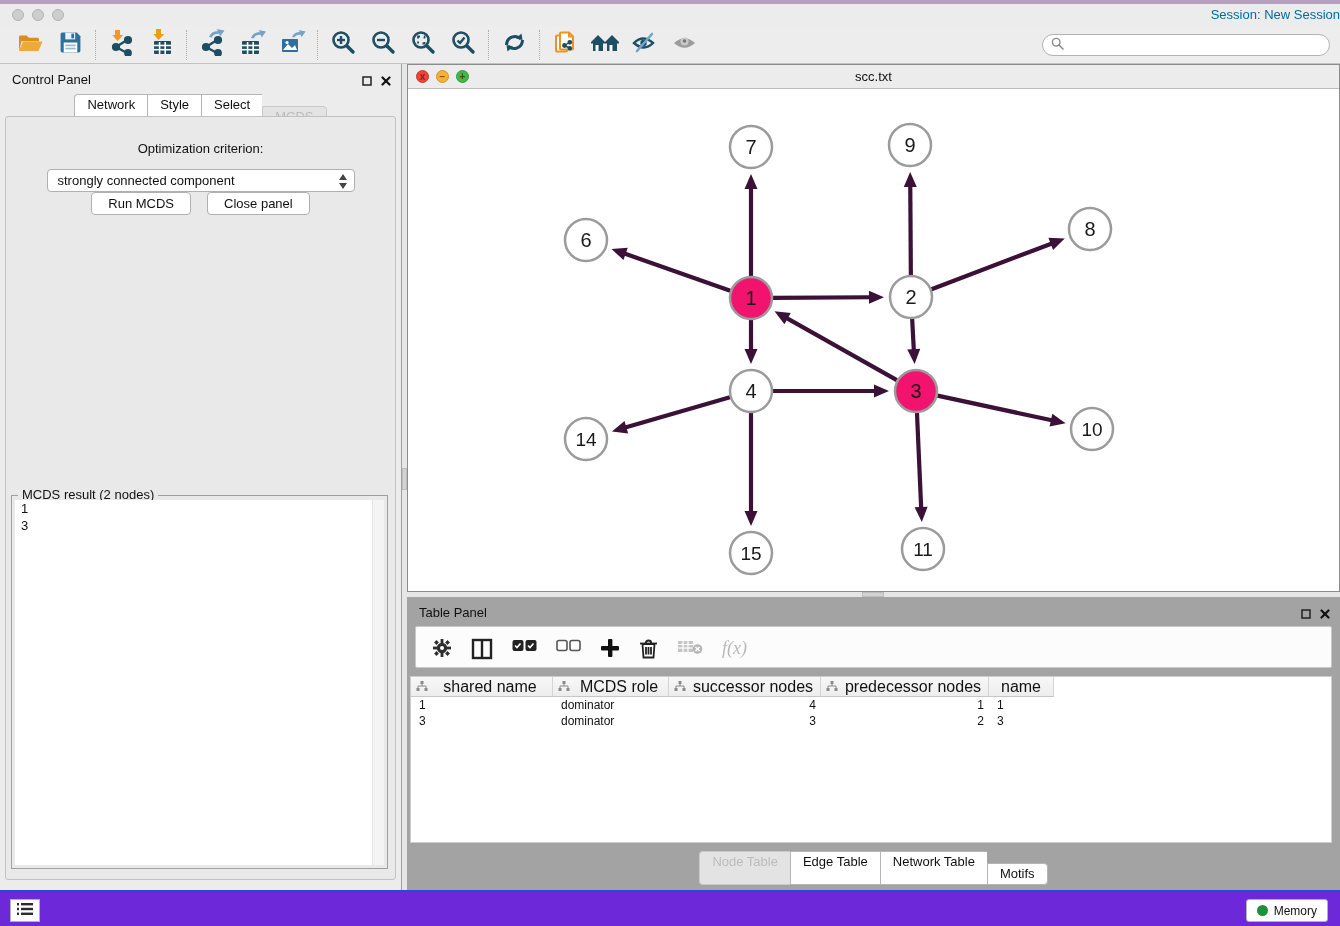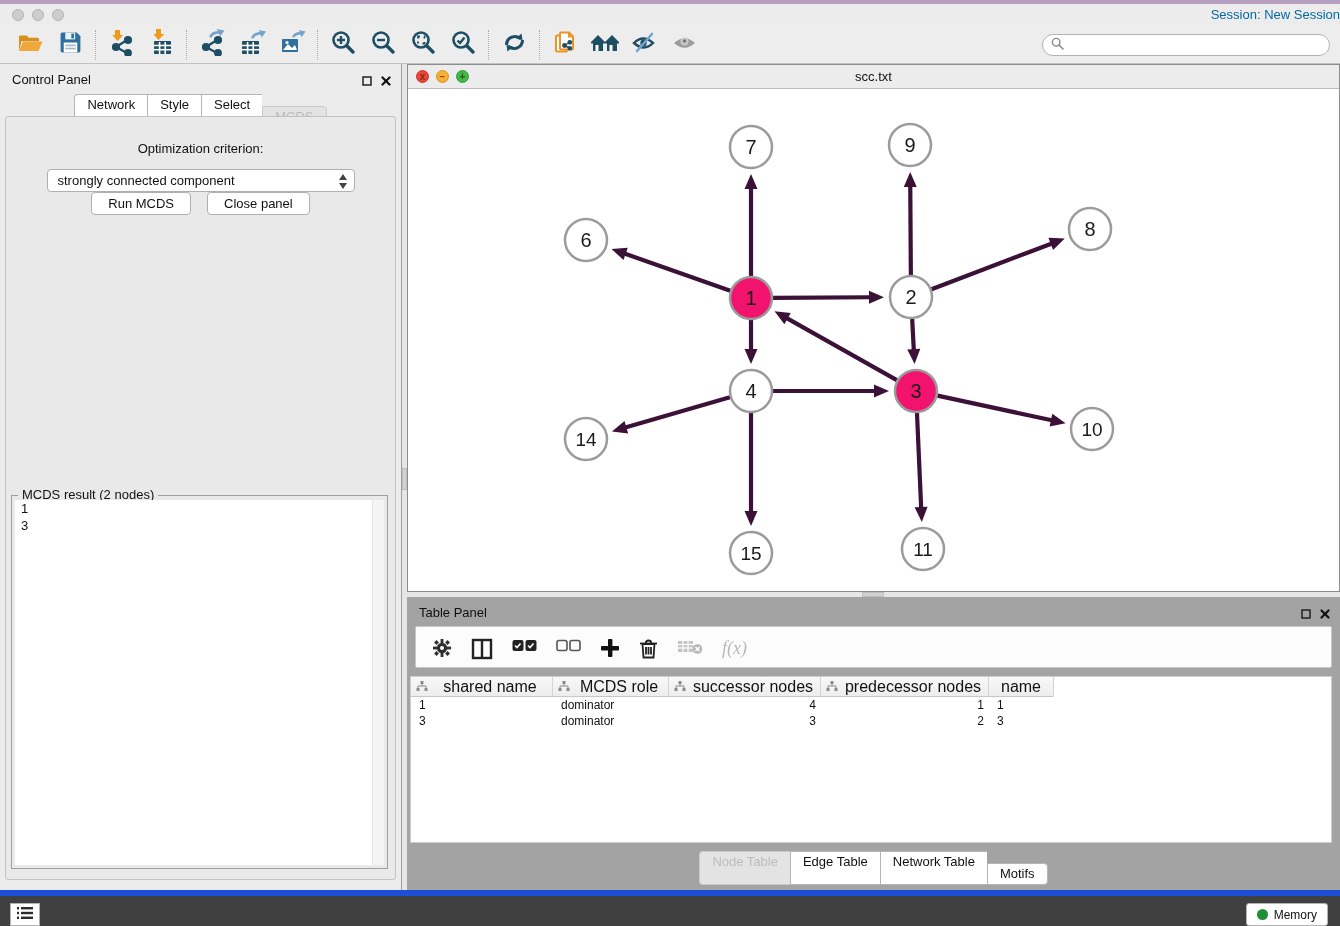--- a/index.html
+++ b/index.html
@@ -76,22 +76,22 @@
   .thead{display:flex;height:20px;}
   .th{background:linear-gradient(#f8f8f8,#ededed);border-right:1px solid #d4d4d4;
     border-bottom:1px solid #c6c6c6;display:flex;align-items:center;font-size:16px;flex:0 0 auto;}
   .th .lbl{flex:1;text-align:center;}
   .trow{display:flex;height:16px;}
   .td{font-size:12px;line-height:16px;flex:0 0 auto;white-space:nowrap;}
   .td.num{text-align:right;padding-right:5px;}
   .td.txt{padding-left:8px;}
   .tp-tabs{position:absolute;left:0;right:0;bottom:5px;display:flex;justify-content:center;}
   
-  .status-bar{position:absolute;left:0;right:0;bottom:0;height:36px;background:#404040;
-    border-top:6px solid #1d4ed8;padding-left:44px;}
+  .status-bar{position:absolute;left:0;right:0;bottom:0;height:36px;background:#6d28d9;
+    border-top:2px solid #1d4ed8;padding-left:44px;}
   .list-btn{position:absolute;left:10px;top:7px;width:30px;height:23px;background:#fff;
     border:1px solid #b2b2b2;display:flex;align-items:center;justify-content:center;}
   .memory-btn{position:absolute;right:12px;top:7px;height:23px;background:#fff;
     border:1px solid #b2b2b2;border-radius:3px;display:flex;align-items:center;gap:6px;
     padding:0 10px;font-size:12px;}
   .mem-dot{width:11px;height:11px;border-radius:50%;background:#1d9038;}
 </style>
 </head>
 <body>
 

